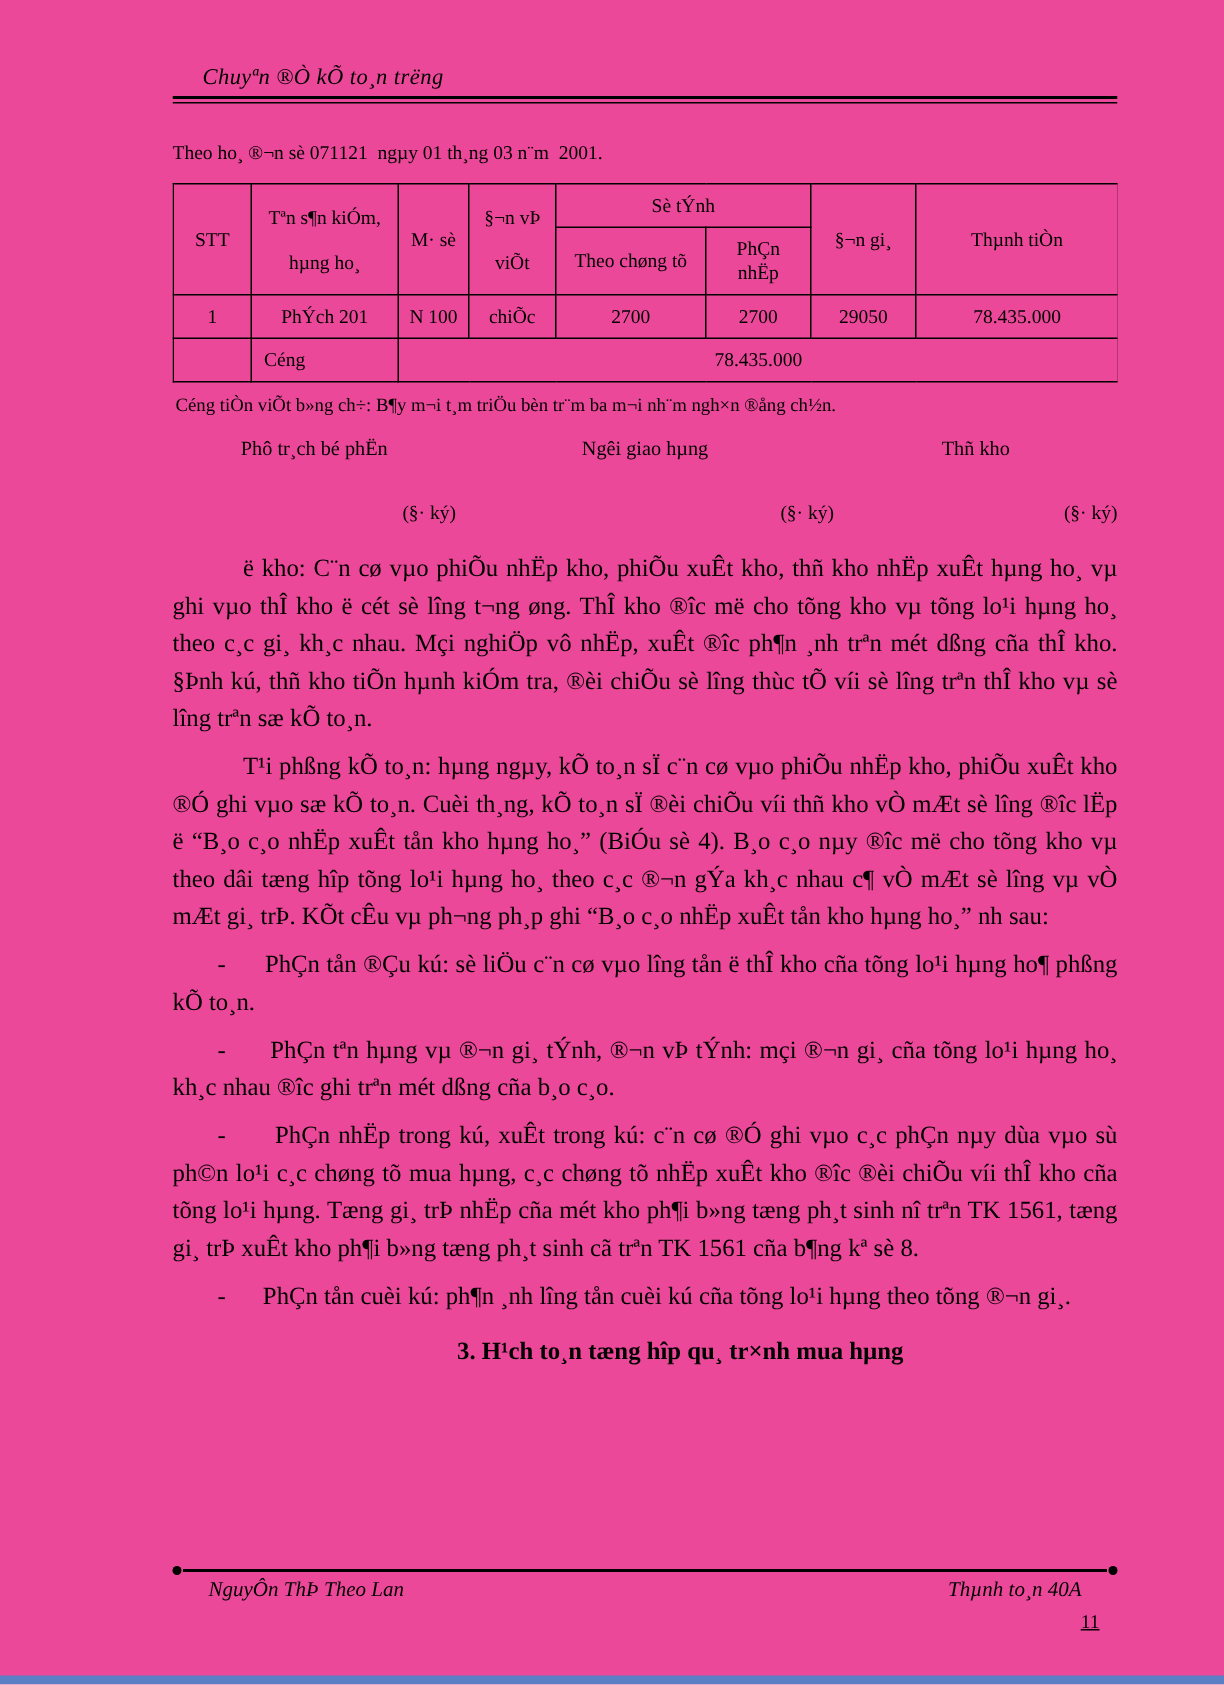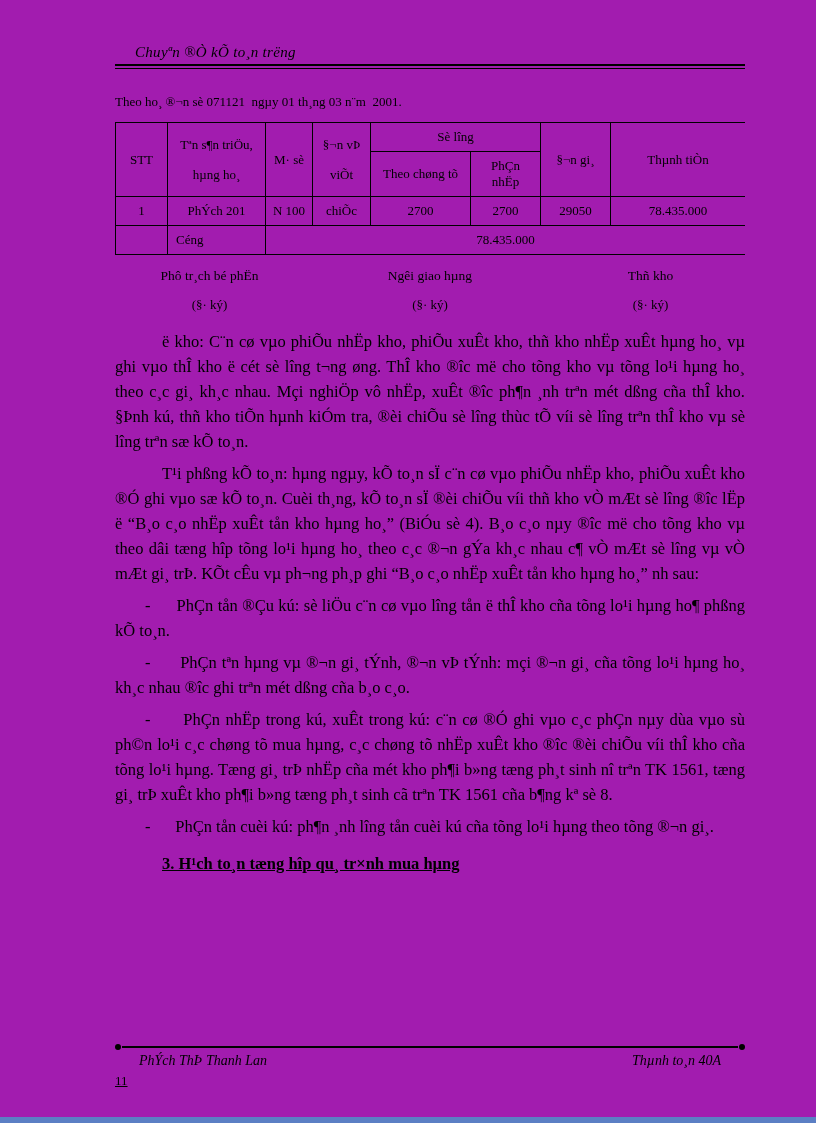--- a/index.html
+++ b/index.html
@@ -1,17 +1,17 @@
 <!DOCTYPE html>
 <html><head>
 <meta charset="utf-8">
 <style>
   html,body { margin:0; padding:0; background:#ffffff; }
   .page {
-    position:relative; width:816px; height:1123px; background:#a21caf;
+    position:relative; width:816px; height:1123px; background:#ec4899;
     font-family:"Liberation Serif","DejaVu Serif",serif; color:#000;
     overflow:hidden;
   }
   .content { position:absolute; left:115px; top:0; width:630px; height:1123px; overflow:hidden; }
 
   
   .doc-header { padding-top:44px; }
   .doc-header-title { font-style:italic; font-size:15px; padding-left:20px; letter-spacing:.3px; }
   .rule-thick { height:2px; background:#000; margin-top:3px; }
   .rule-thin  { height:1px; background:#000; margin-top:2px; }
@@ -32,36 +32,36 @@
   .th-line { display:block; }
   .th-gap  { margin-top:14px; }
   .total-label { text-align:left !important; padding-left:8px !important; }
   .total-value { text-align:center; }
 
   
   .amount-words { font-size:12.5px; margin:8px 0 0 2px; }
   .signatures { display:flex; margin-top:13px; font-size:13.5px; }
   .sig { text-align:center; }
   .sig-1 { width:30%; } .sig-2 { width:40%; } .sig-3 { width:30%; }
-  .sig-note { margin-top:13px; font-size:13px; }
+  .sig-note { margin-top:27px; font-size:13px;text-align:right; }
 
   
   .body-text { margin-top:16px; font-size:16.5px; line-height:25px; text-align:justify; }
   .para { margin:0 0 7px 0; }
   .para.indent { text-indent:47px; }
   .para.dash { text-indent:30px; }
-  .heading3 { font-weight:bold; text-indent:47px; margin:12px 0 12px 0; text-align:left;text-decoration:underline; }
+  .heading3 { font-weight:bold; text-indent:47px; margin:12px 0 12px 0; text-align:center; }
 
   
   .footer { position:absolute; left:115px; top:1044px; width:630px; }
   .footer-rule { display:flex; align-items:center; }
   .footer-rule .dot { width:6px; height:6px; background:#000; border-radius:50%; flex:0 0 auto; }
   .footer-rule .line { flex:1; height:2px; background:#000; margin:0 1px; }
   .footer-names { display:flex; justify-content:space-between; font-style:italic; font-size:14px; margin-top:3px; padding:0 24px; }
-  .footer-page { text-align:left; font-size:13px; margin-top:4px; padding-right:12px;text-decoration:underline; }
+  .footer-page { text-align:right; font-size:13px; margin-top:4px; padding-right:12px;text-decoration:underline; }
 
   .bottom-strip { position:absolute; left:0; bottom:0; width:816px; height:6px; background:#5b7fc4; }
 </style>
 </head>
 <body>
 
 <div class="page">
   <div class="content">
 
     <div class="doc-header">
@@ -80,29 +80,29 @@
           <col style="width:58px">
         <col style="width:100px">
           <col style="width:70px">
           <col style="width:70px">
           <col style="width:135px">
       </colgroup>
       <thead>
         <tr class="hrow1">
           <th rowspan="2">STT</th>
           <th rowspan="2">
-            <span class="th-line">Tªn s¶n triÖu,</span>
+            <span class="th-line">Tªn s¶n kiÓm,</span>
             <span class="th-line th-gap">hµng ho¸</span>
           </th>
           <th rowspan="2">M· sè</th>
           <th rowspan="2">
             <span class="th-line">§¬n vÞ</span>
             <span class="th-line th-gap">viÕt</span>
           </th>
-          <th colspan="2">Sè lîng</th>
+          <th colspan="2">Sè tÝnh</th>
           <th rowspan="2">§¬n gi¸</th>
           <th rowspan="2">Thµnh tiÒn</th>
         </tr>
         <tr class="hrow2">
           <th>Theo chøng tõ</th>
           <th>
             <span class="th-line">PhÇn</span>
             <span class="th-line">nhËp</span>
           </th>
         </tr>
@@ -119,20 +119,21 @@
           <td>78.435.000</td>
         </tr>
         <tr>
           <td></td>
           <td class="total-label">Céng</td>
           <td colspan="6" class="total-value">78.435.000</td>
         </tr>
       </tbody>
     </table>
 
+    <p class="amount-words">Céng tiÒn viÕt b»ng ch÷: B¶y m¬i t¸m triÖu bèn tr¨m ba m¬i nh¨m ngh×n ®ång ch½n.</p>
 
     <div class="signatures">
       <div class="sig sig-1">
         <div class="sig-title">Phô tr¸ch bé phËn</div>
         <div class="sig-note">(§· ký)</div>
       </div>
       <div class="sig sig-2">
         <div class="sig-title">Ngêi giao hµng</div>
         <div class="sig-note">(§· ký)</div>
       </div>
@@ -153,21 +154,21 @@
     </div>
   </div>
 
   <div class="footer">
     <div class="footer-rule">
       <span class="dot"></span>
       <span class="line"></span>
       <span class="dot"></span>
     </div>
     <div class="footer-names">
-      <span class="footer-author">PhÝch ThÞ Thanh Lan</span>
+      <span class="footer-author">NguyÔn ThÞ Theo Lan</span>
       <span class="footer-course">Thµnh to¸n 40A</span>
     </div>
     <div class="footer-page">
       <span>11</span>
     </div>
   </div>
 
   <div class="bottom-strip" style="background: rgb(91, 127, 196);"></div>
 </div>
 

